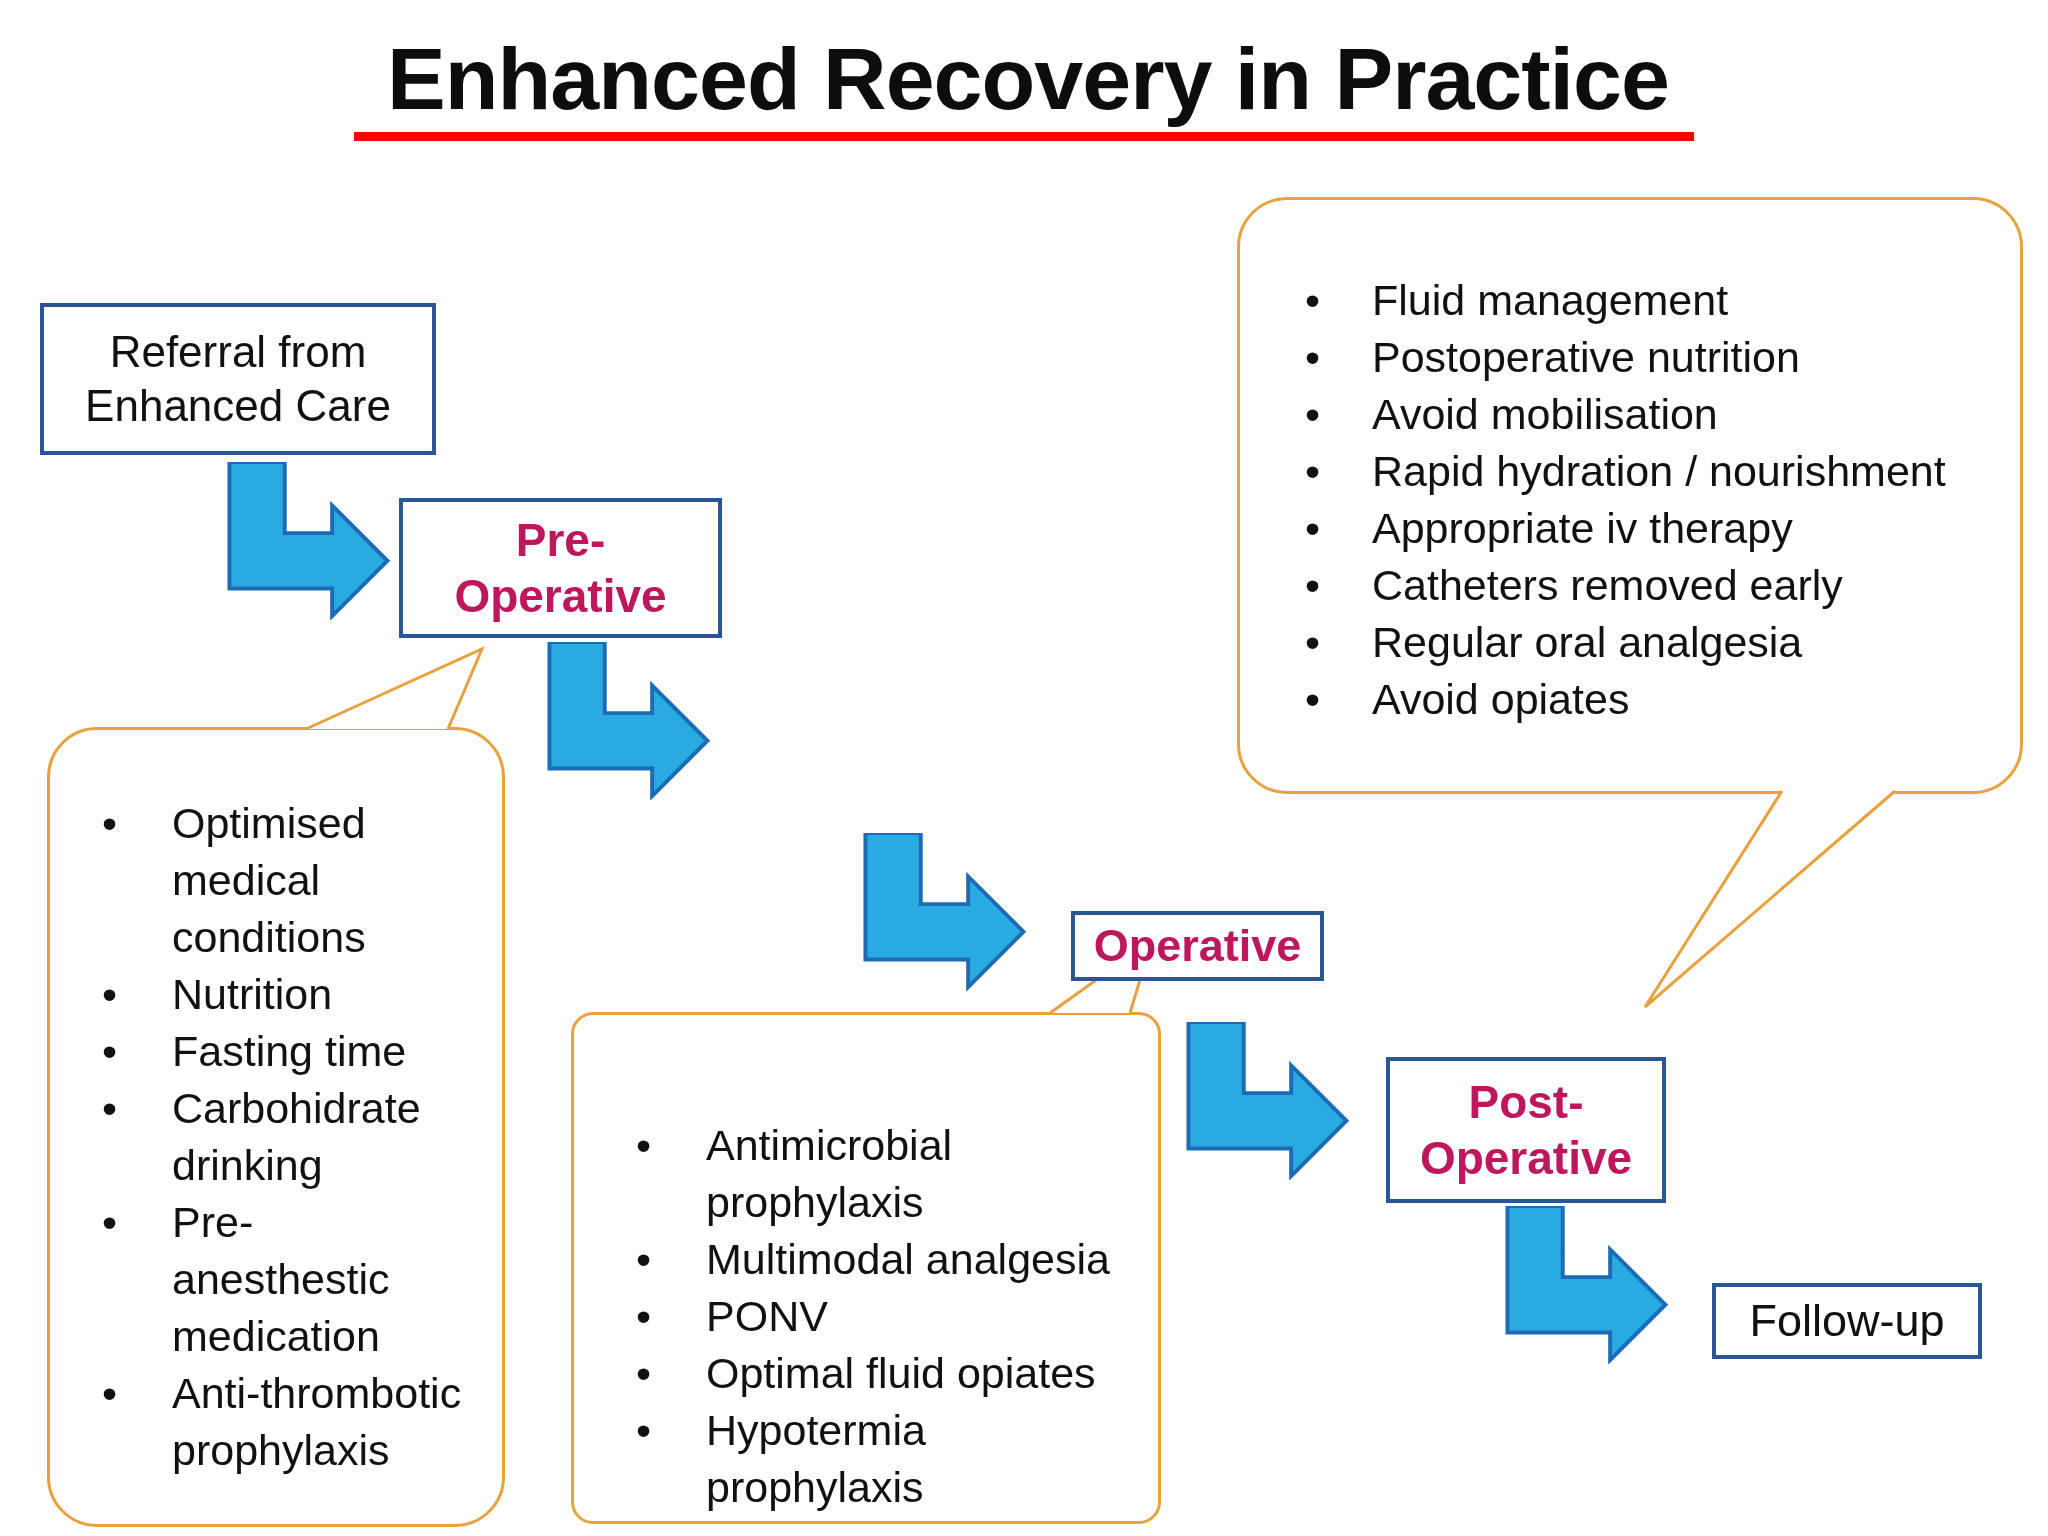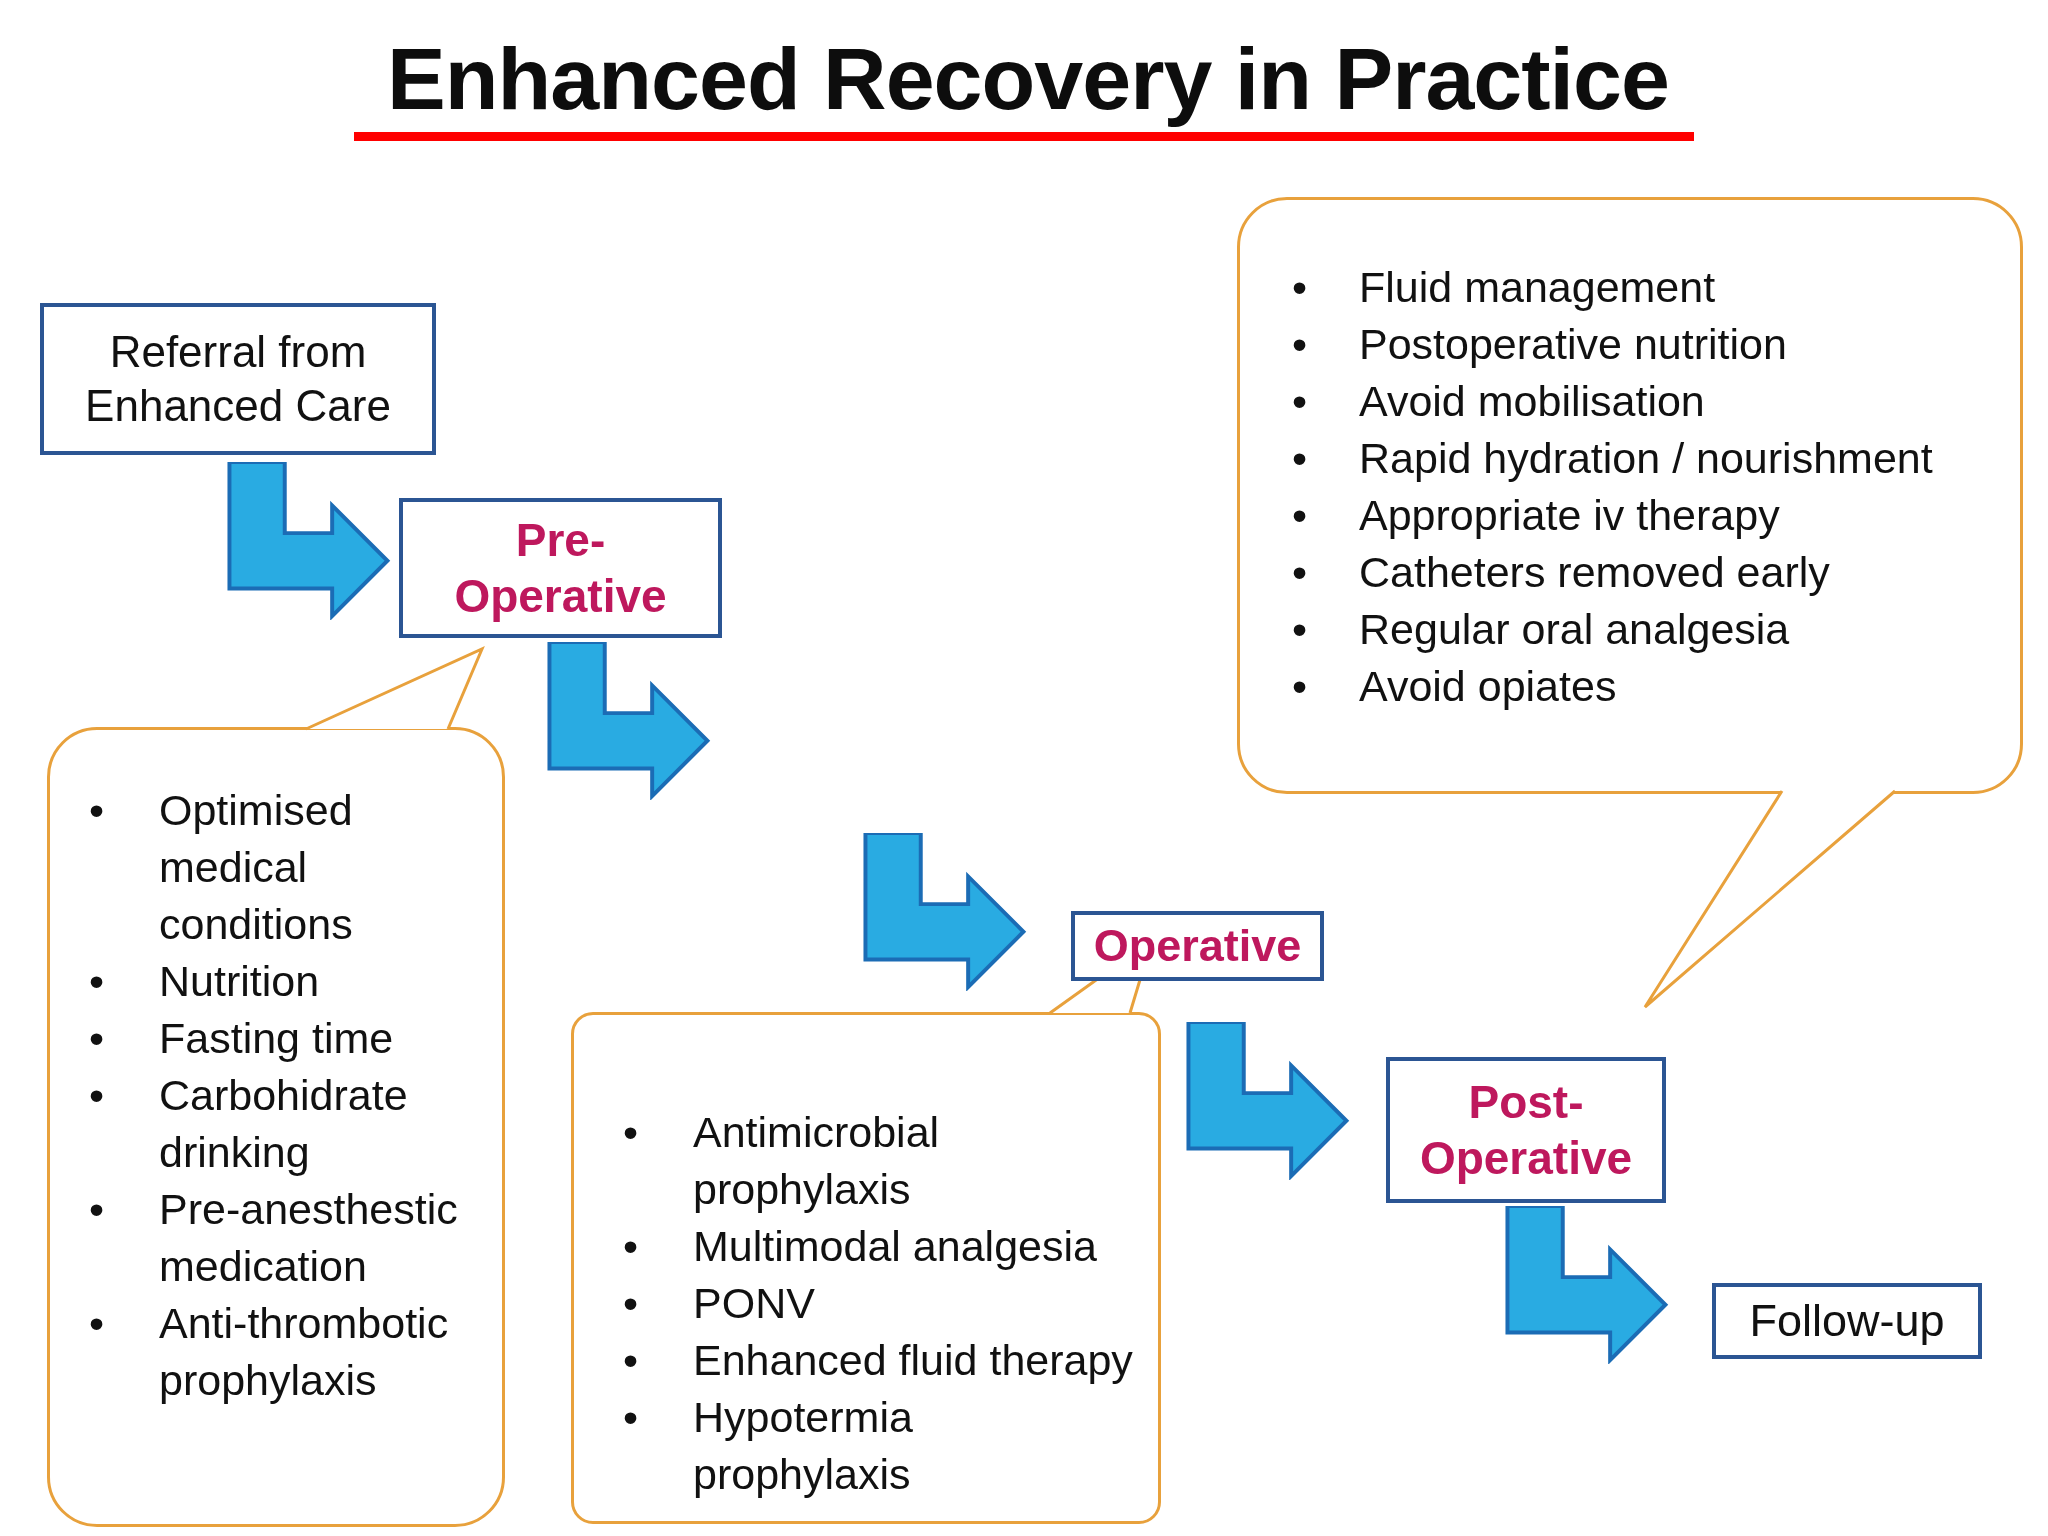--- a/index.html
+++ b/index.html
@@ -42,21 +42,21 @@
   .arrow-2{left:538px; top:642px;}
   .arrow-3{left:854px; top:833px;}
   .arrow-4{left:1177px;top:1022px;}
   .arrow-5{left:1496px;top:1206px;}
 
   
   .callout{
     position:absolute;background:#ffffff;border:3px solid #e8a13c;
     border-radius:50px;z-index:1;box-sizing:border-box;
   }
-  .callout ul{list-style:none;margin:4px;padding:0;font-size:43px;line-height:57px;}
+  .callout ul{list-style:none;margin:17px;padding:0;font-size:43px;line-height:57px;}
   .callout li{position:relative;}
   .callout li::before{content:"\2022";position:absolute;font-size:43px;color:#111;}
 
   .callout-left {left:47px;  top:727px; width:458px; height:800px;}
   .callout-left ul{padding:48px 23px 0 0;}
   .callout-left li{padding-left:105px;}
   .callout-left li::before{left:35px;}
 
   .callout-mid  {left:571px; top:1012px;width:590px; height:512px;border-radius:22px;}
   .callout-mid ul{padding:85px 18px 0 0;}
@@ -94,21 +94,21 @@
   </div>
   <svg class="tail" style="left:290px;top:637px;" width="210" height="100">
     <path d="M16,92 L192,12 L158,92"></path>
   </svg>
 
   <div class="callout callout-mid">
     <ul>
       <li>Antimicrobial prophylaxis</li>
       <li>Multimodal analgesia</li>
       <li>PONV</li>
-      <li>Enhanced fluid therapy</li>
+      <li>Optimal fluid opiates</li>
       <li>Hypotermia prophylaxis</li>
     </ul>
   </div>
   <svg class="tail" style="left:1035px;top:935px;" width="130" height="82">
     <path d="M15,78 L117,5 L95,78"></path>
   </svg>
 
   <div class="callout callout-right">
     <ul>
       <li>Fluid management</li>

